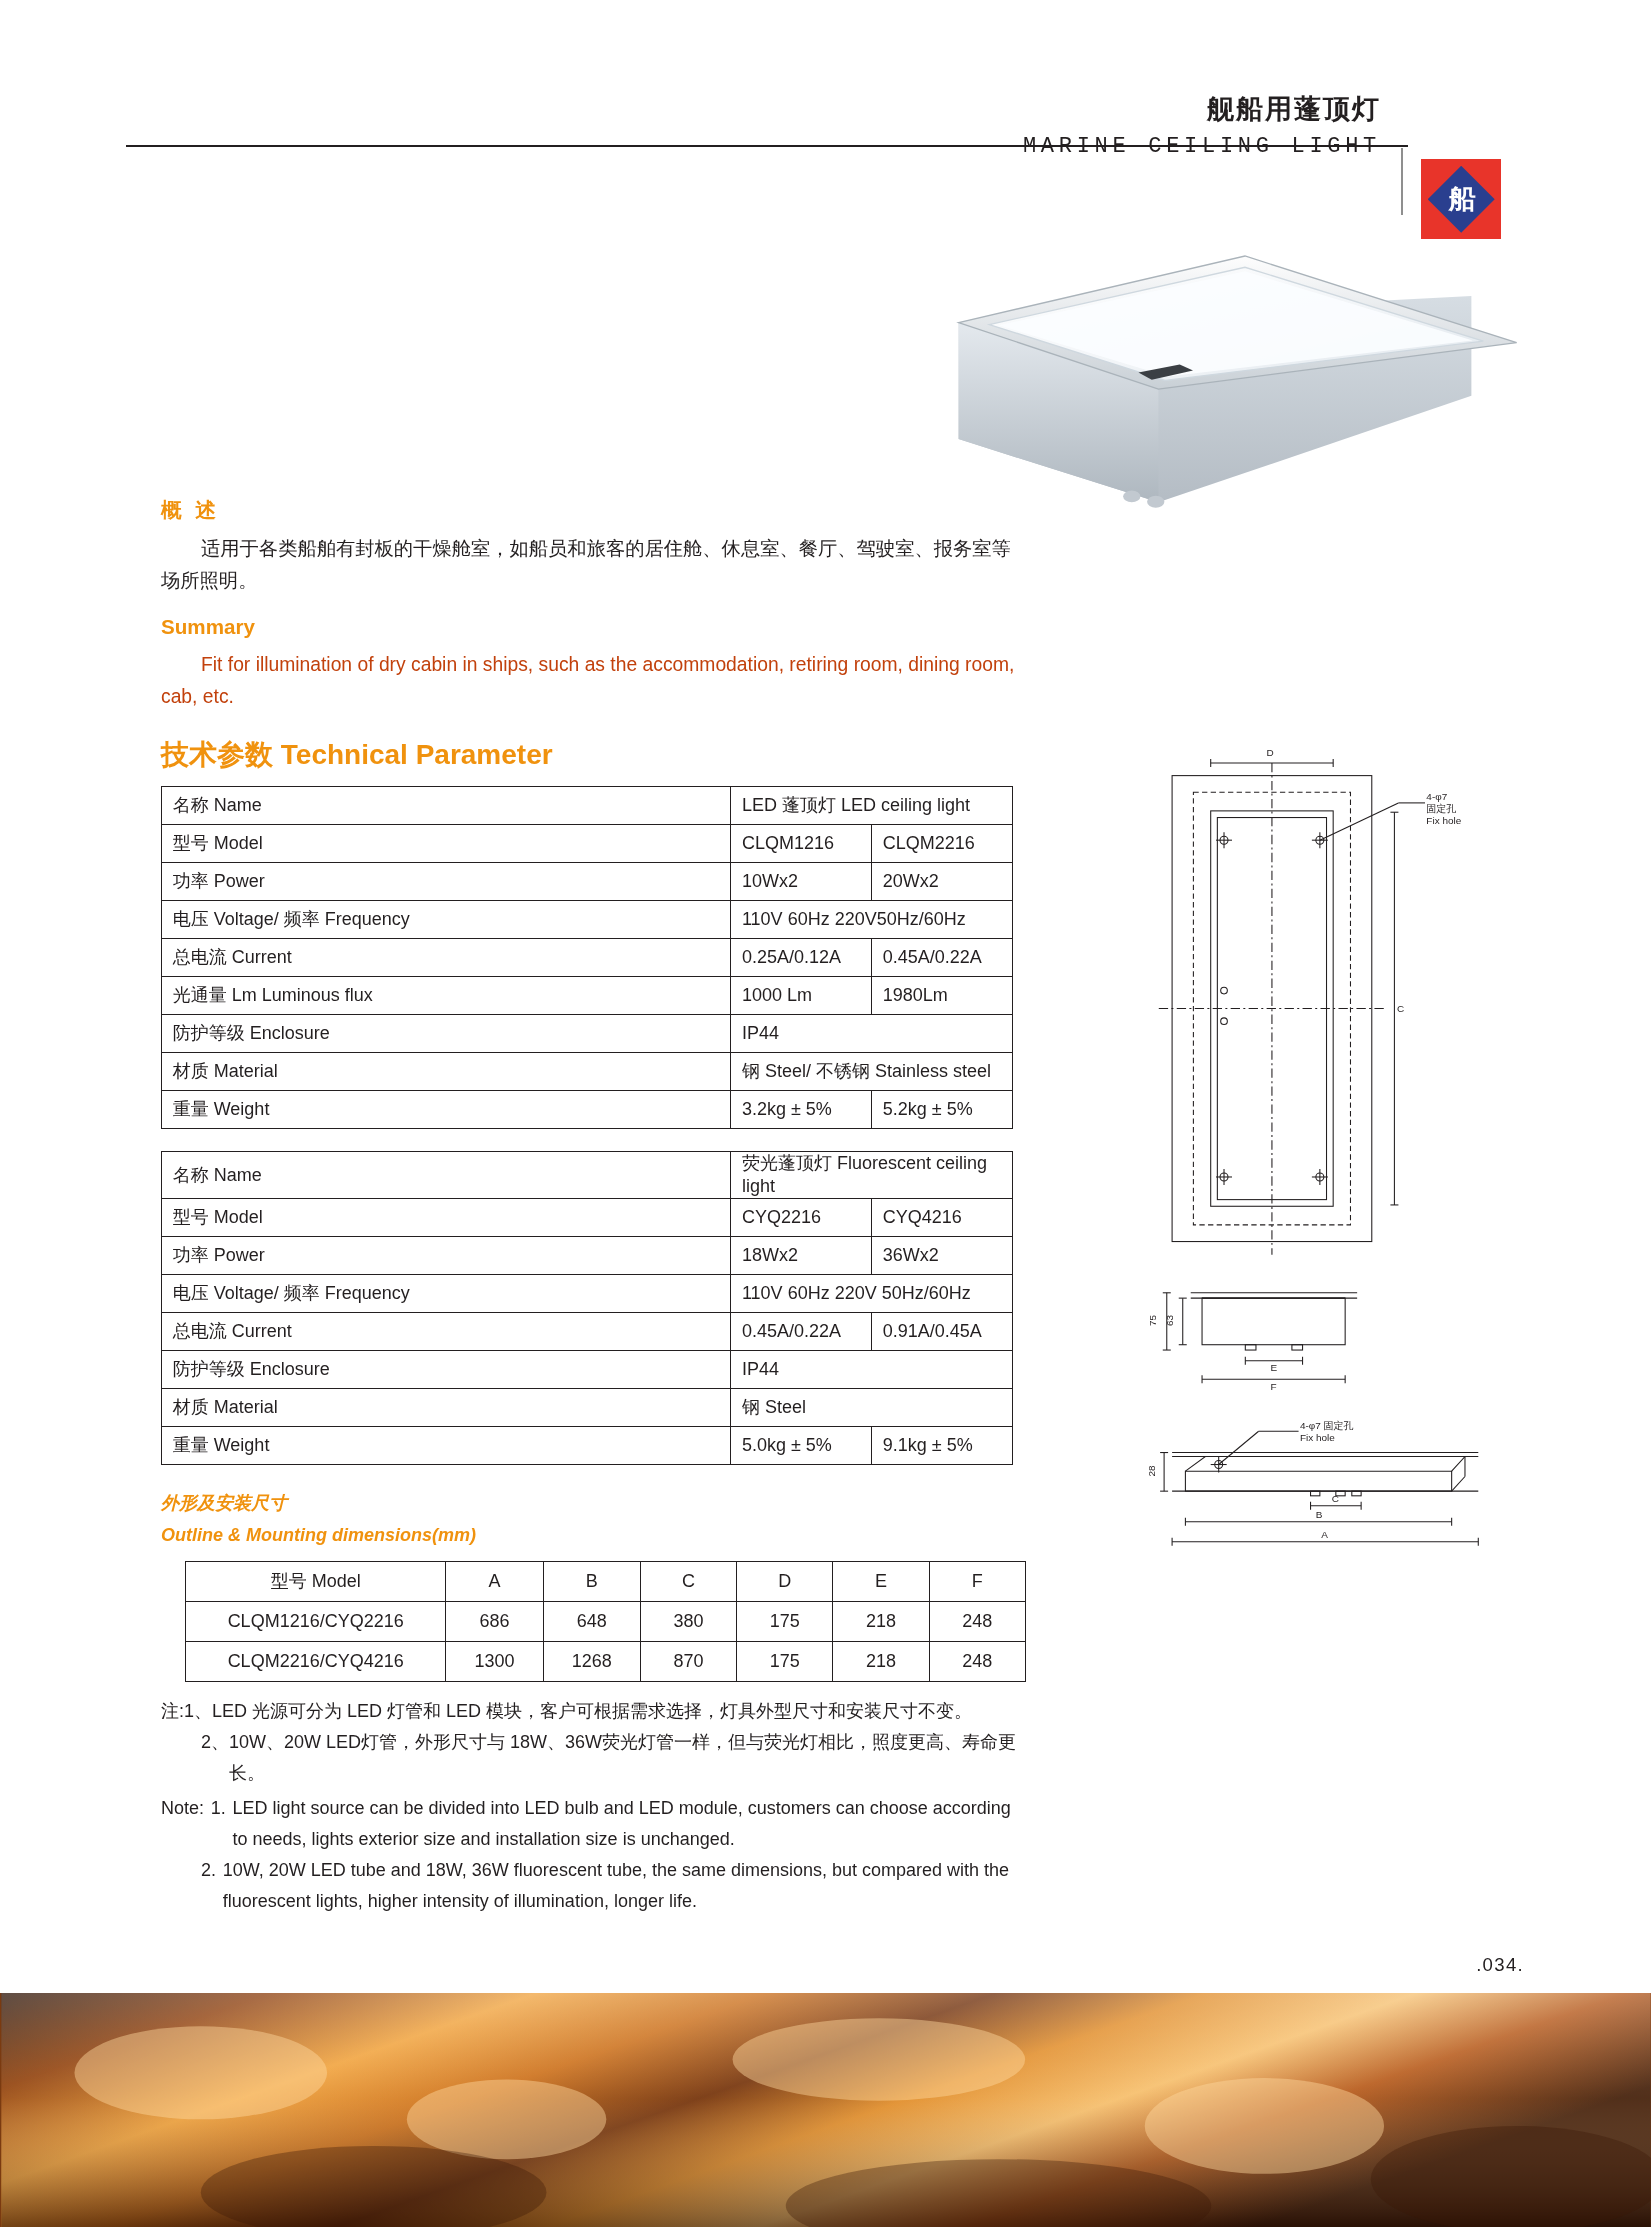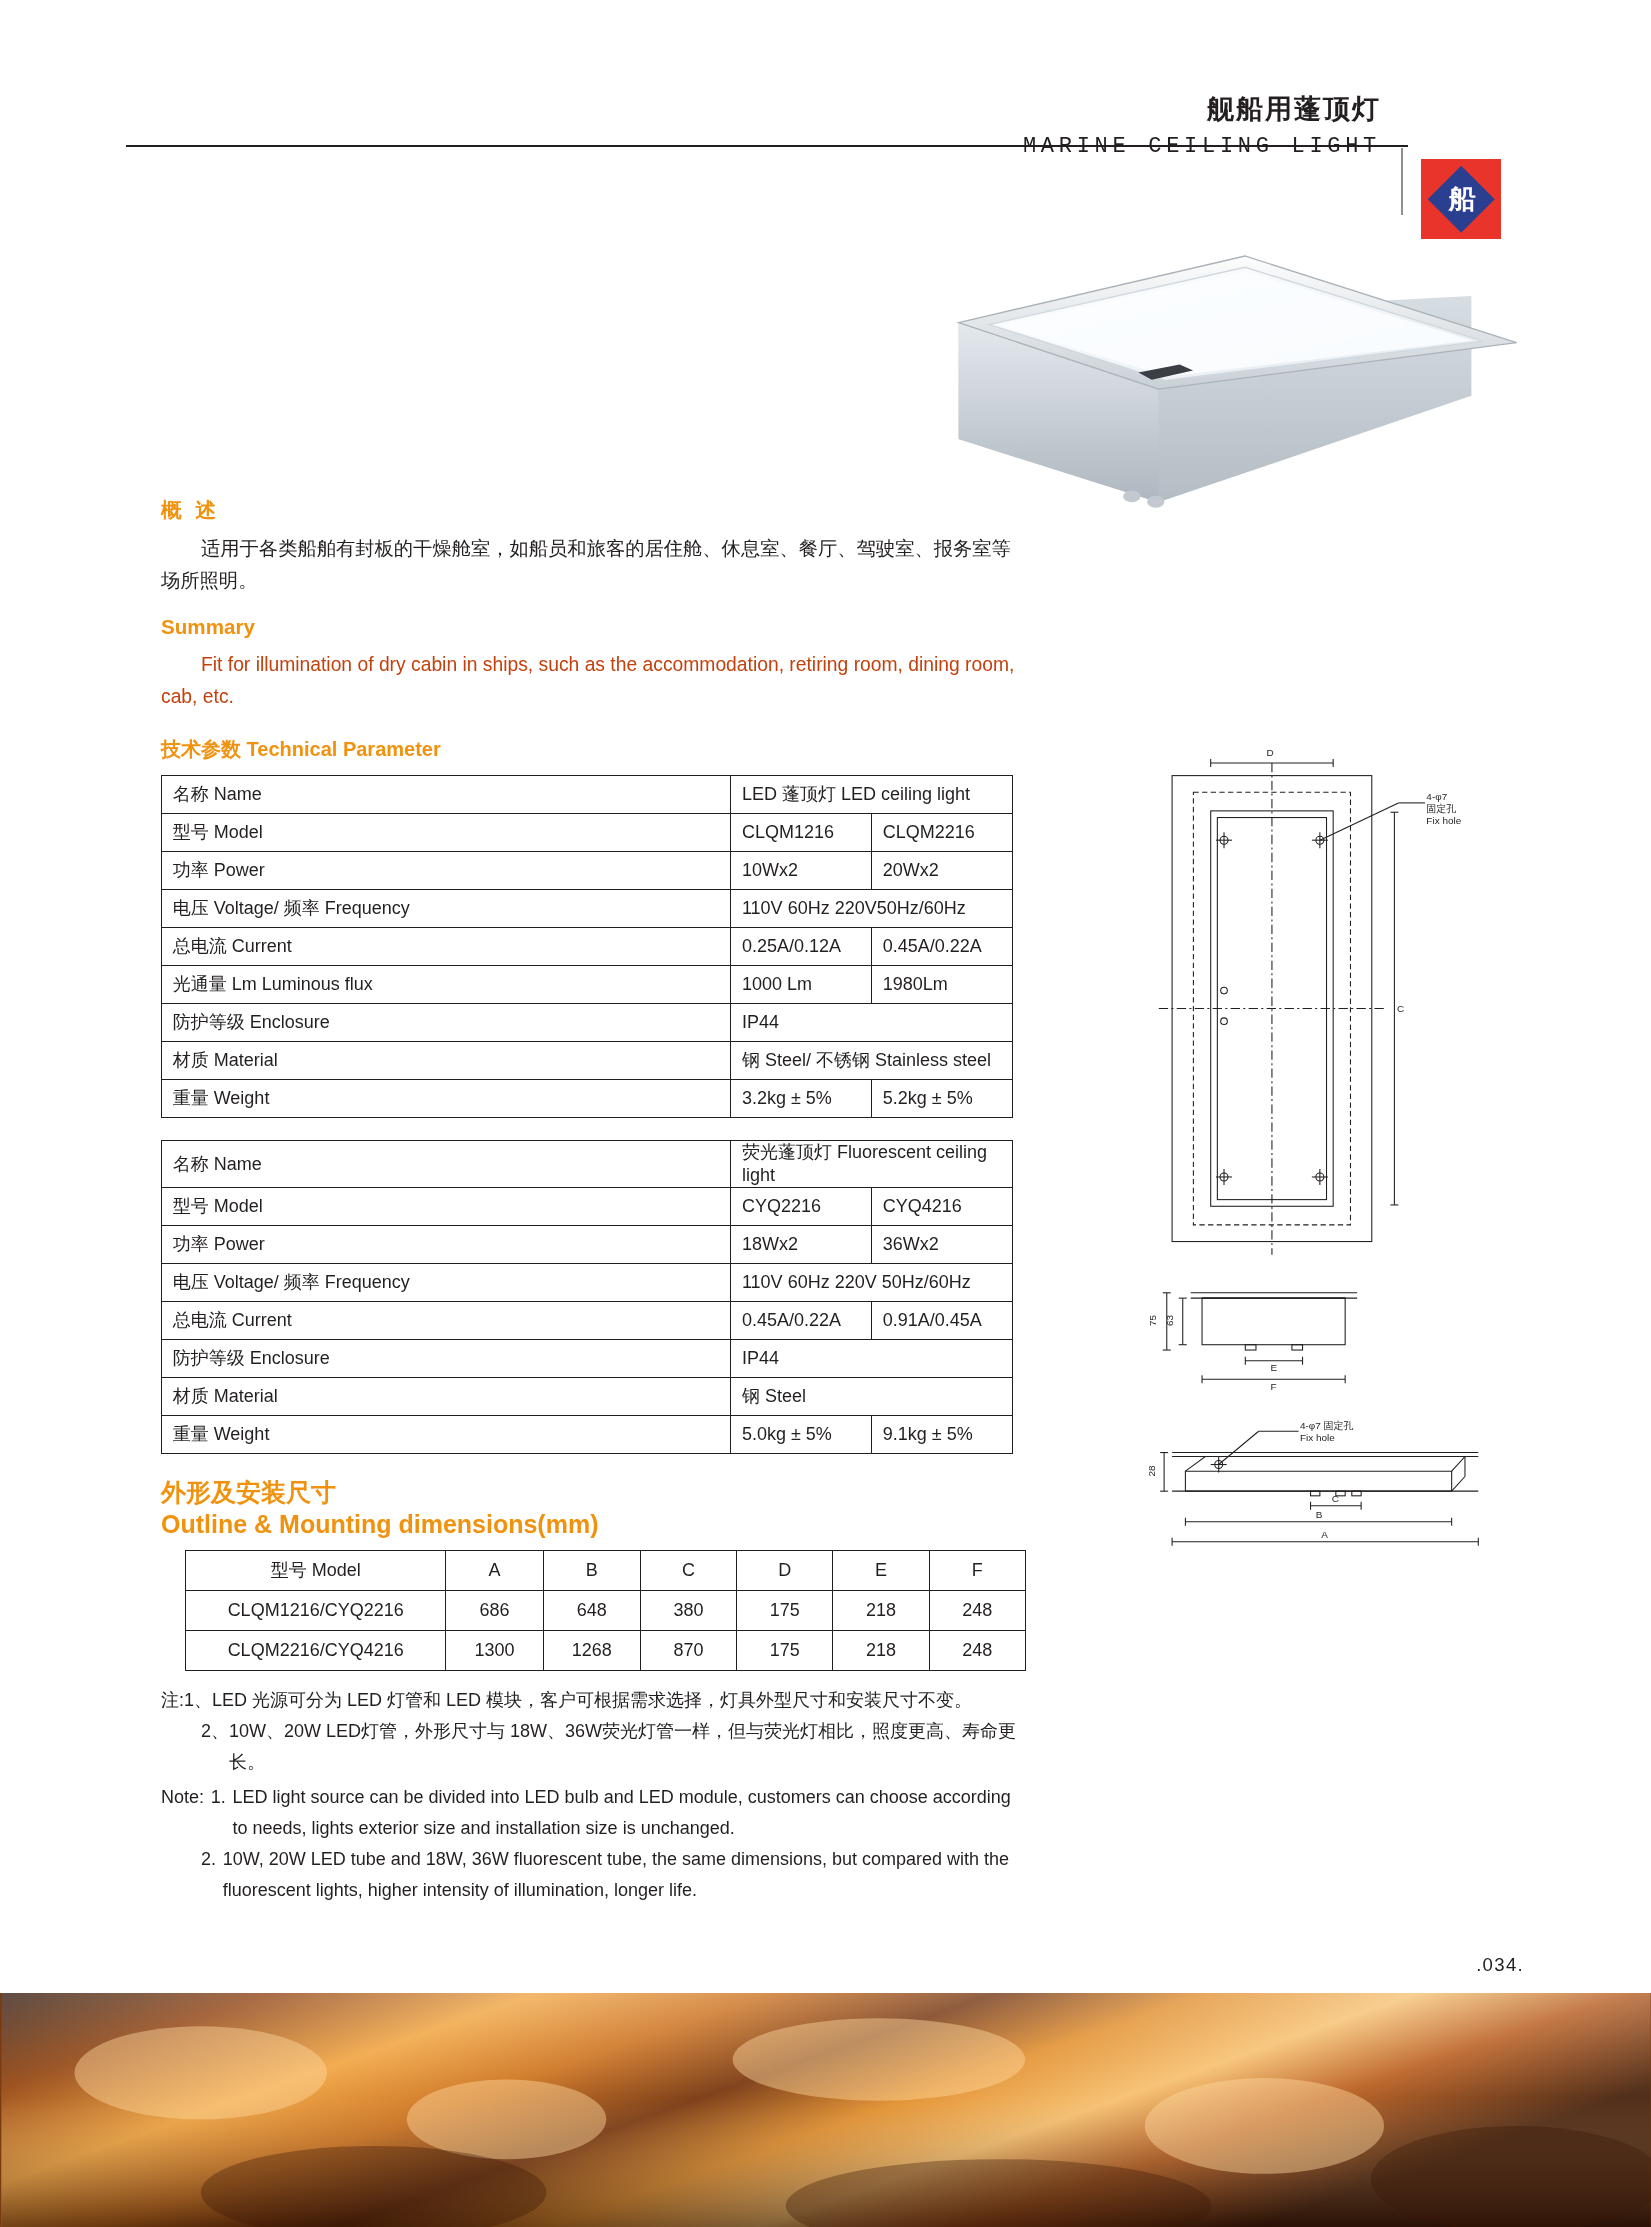--- a/index.html
+++ b/index.html
@@ -144,21 +144,21 @@
   }
   .para-en {
     margin: 10.7px 0 0 0;
     font-size: 19.3px;
     line-height: 32px;
     color: #c2410c;
     text-indent: 40px;
   }
   h2.tech-title {
     margin: 22.6px 0 0 0;
-    font-size: 20px;
+    font-size: 28px;
     font-weight: bold;
     color: #f0920e;
   }
 
   
   table.spec {
     border-collapse: collapse;
     margin-top: 12px;
     width: 852px;
     table-layout: fixed;
@@ -170,24 +170,25 @@
     padding: 0 10.7px;
     color: #231f20;
     line-height: 22.6px;
   }
   table.spec td.label { width: 439px; }
   table.spec td.v1 { width: 206px; }
   table.spec td.v2 { width: 206px; margin-top: 44px; }
 
   h2.outline-title {
     margin: 22.6px 0 0 0;
-    font-size: 25px;
+    font-size: 18px;
     font-weight: bold;
     color: #f0920e;
     line-height: 32px;
+    font-style: italic;
   }
 
   table.dims {
     border-collapse: collapse;
     margin-top: 9.3px;
     margin-left: 24px;
     table-layout: fixed;
   }
   table.dims td, table.dims th {
     border: 1.3px solid #231f20;

